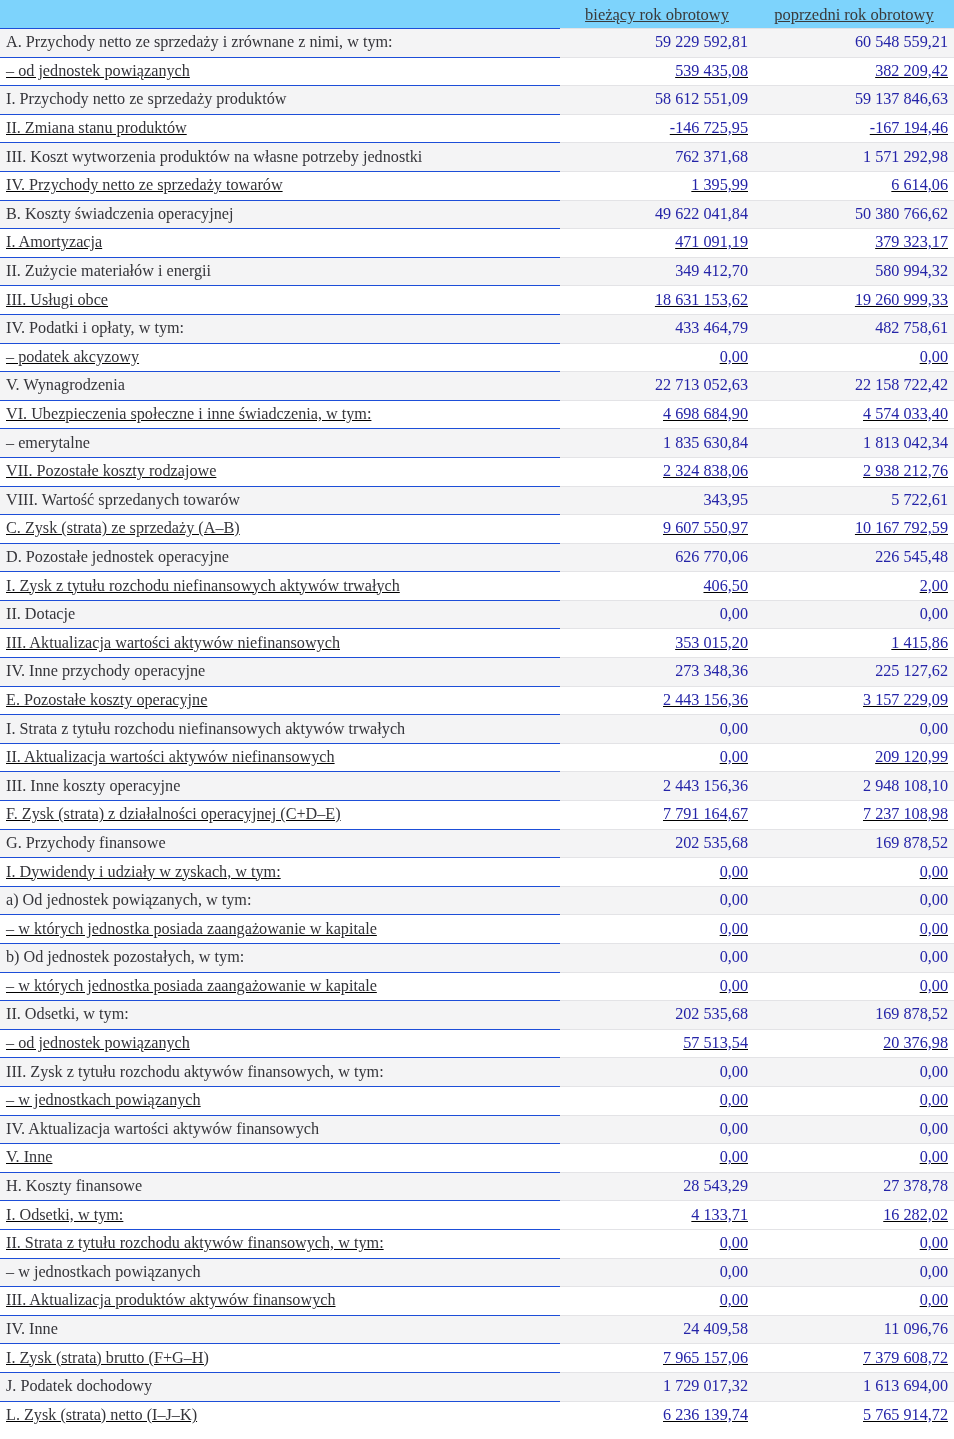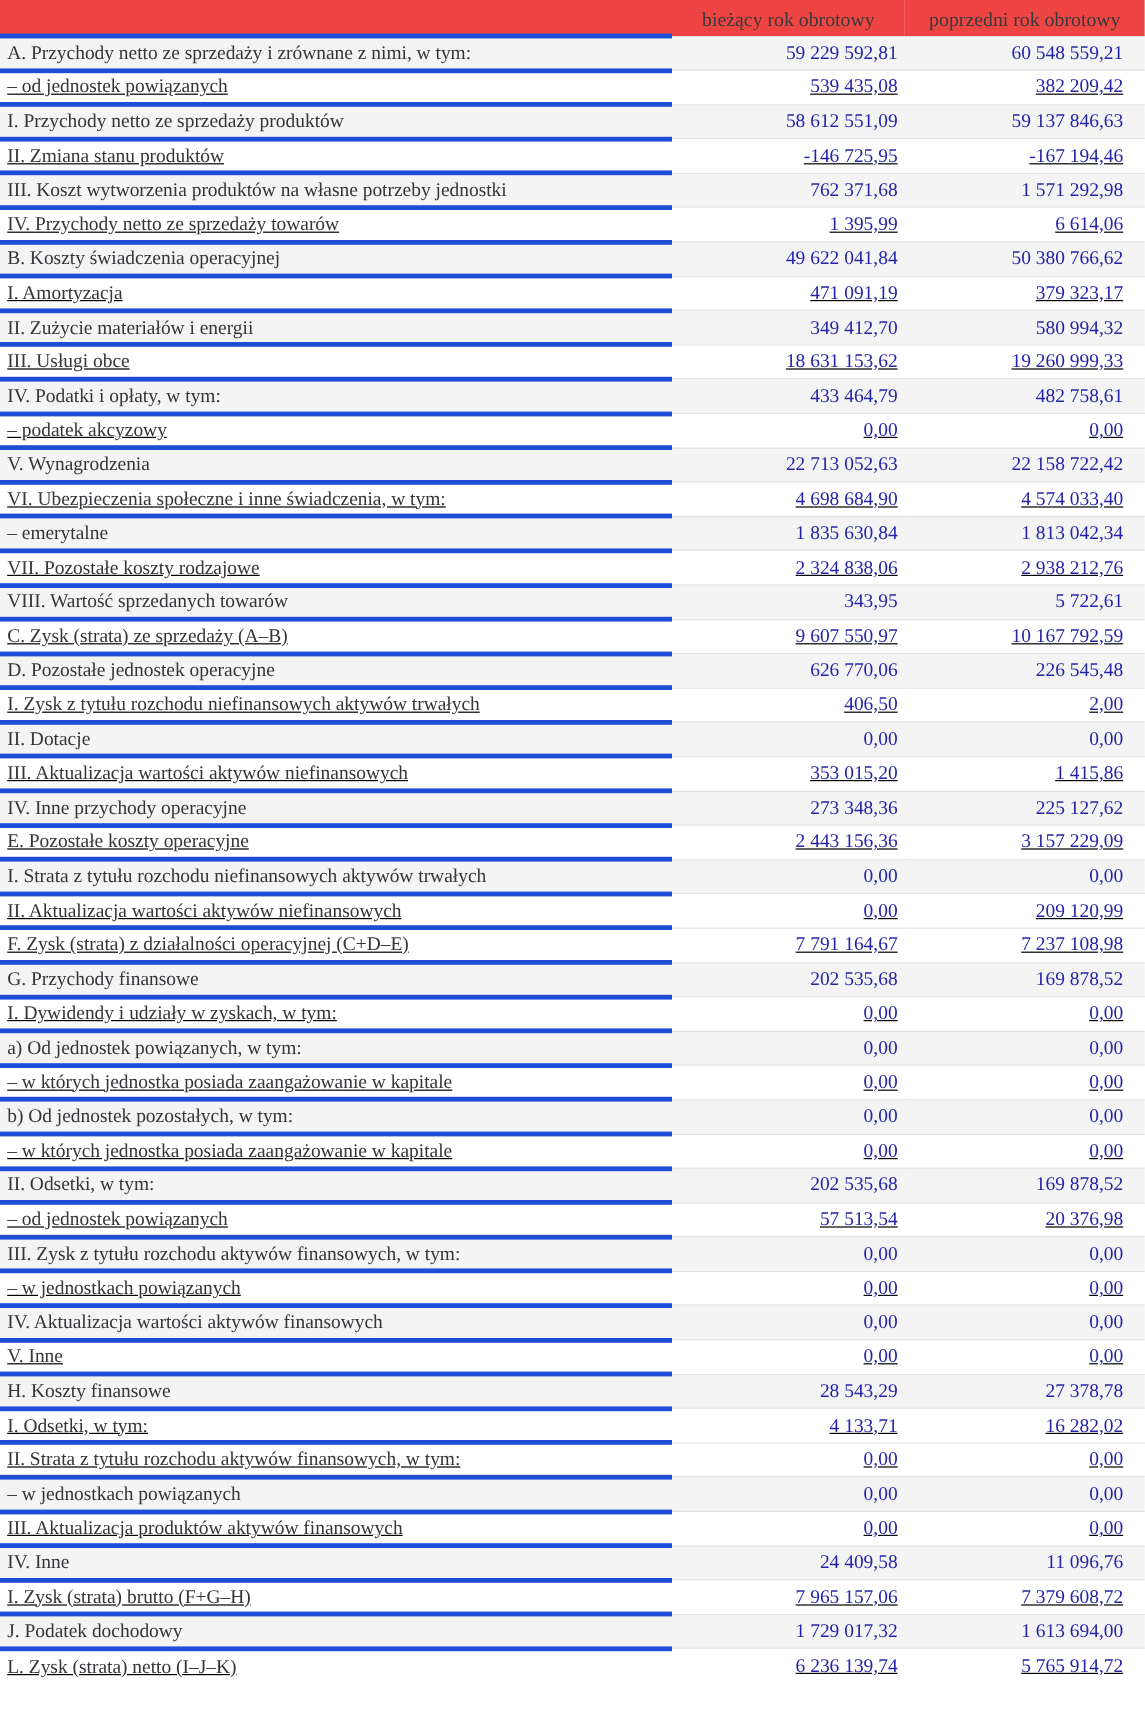--- a/index.html
+++ b/index.html
@@ -23,51 +23,52 @@
   .statement-table col.c-curr  { width: 194px; }
   .statement-table col.c-prev  { width: 200px; }
 
   tr.header-row th {
     font-weight: normal;
     font-size: 16.5px;
     color: #3a3a3a;
     padding: 0 6px 3px 6px;
     height: 25px;
     vertical-align: bottom;
-    background: #ef4444;
+    background: #7dd3fc;
     border: none;
+    text-decoration: underline;
   }
   tr.header-row th.label-head { text-align: left; }
   tr.header-row th.value-head { text-align: center; }
 
   tr.data-row { height: 28.6px; }
   tr.data-row.stripe-on  { background: #f4f4f5; }
   tr.data-row.stripe-off { background: #ffffff; text-decoration: underline; }
 
   td.label-cell {
     font-size: 16.2px;
     color: #35353a;
     text-align: left;
     padding: 0 6px;
     white-space: nowrap;
     overflow: hidden;
     vertical-align: middle;
-    border-top: 4px solid #1d4ed8;
+    border-top: 1px solid #1d4ed8;
   }
   td.value-cell {
     font-size: 16.2px;
     color: #2424a8;
     text-align: right;
     padding: 0 6px;
     white-space: nowrap;
     vertical-align: middle;
     border-top: 1px solid #e3e3e6;
   }
   td.value-cell.curr { padding-right: 6px; }
-  td.value-cell.prev { padding-right: 18px; }
+  td.value-cell.prev { padding-right: 6px; }
 
   .lvl0 { padding-left: 8px; }
   .lvl1 { padding-left: 42px; }
   .lvl2 { padding-left: 82px; }
   .lvl3 { padding-left: 120px; }
 </style>
 </head>
 <body>
 
 <table class="statement-table">
@@ -207,20 +208,25 @@
       <tr class="data-row stripe-on">
         <td class="label-cell lvl1">I. Strata z tytułu rozchodu niefinansowych aktywów trwałych</td>
         <td class="value-cell curr">0,00</td>
         <td class="value-cell prev">0,00</td>
       </tr>
       <tr class="data-row stripe-off">
         <td class="label-cell lvl1">II. Aktualizacja wartości aktywów niefinansowych</td>
         <td class="value-cell curr">0,00</td>
         <td class="value-cell prev">209 120,99</td>
       </tr>
+      <tr class="data-row stripe-on">
+        <td class="label-cell lvl1">III. Inne koszty operacyjne</td>
+        <td class="value-cell curr">2 443 156,36</td>
+        <td class="value-cell prev">2 948 108,10</td>
+      </tr>
       <tr class="data-row stripe-off">
         <td class="label-cell lvl0">F. Zysk (strata) z działalności operacyjnej (C+D–E)</td>
         <td class="value-cell curr">7 791 164,67</td>
         <td class="value-cell prev">7 237 108,98</td>
       </tr>
       <tr class="data-row stripe-on">
         <td class="label-cell lvl0">G. Przychody finansowe</td>
         <td class="value-cell curr">202 535,68</td>
         <td class="value-cell prev">169 878,52</td>
       </tr>

